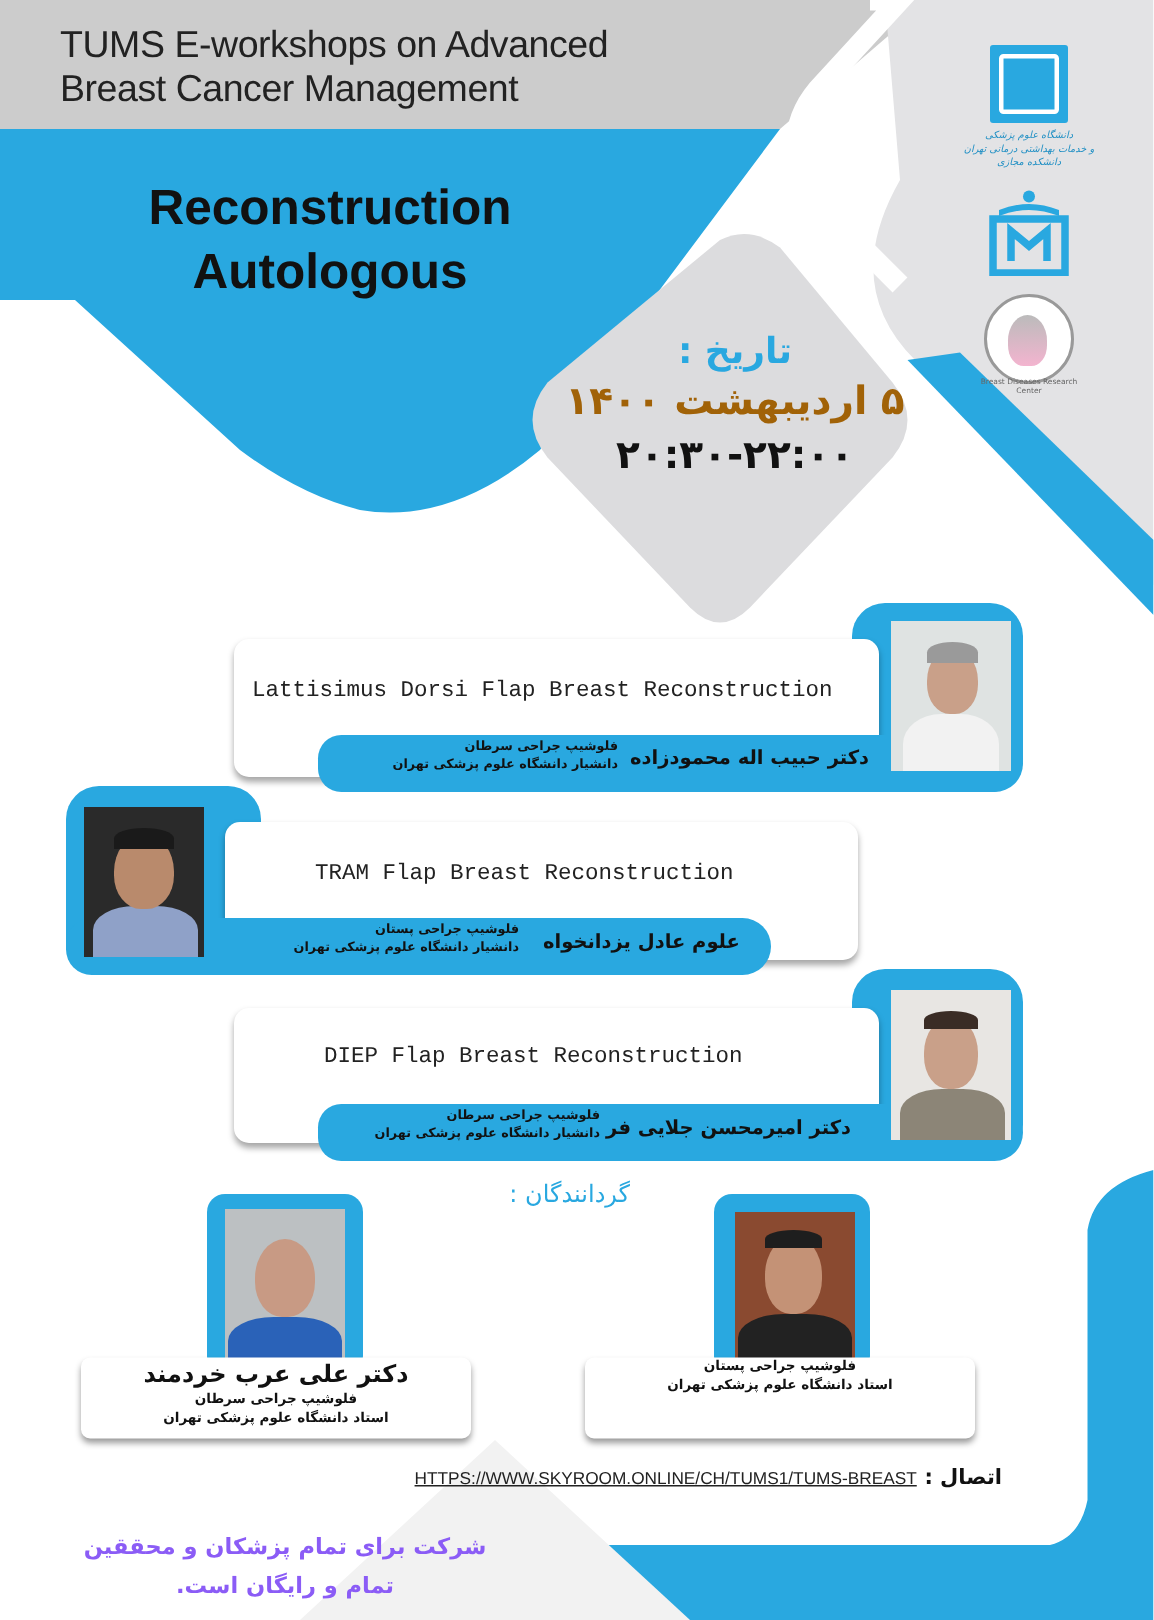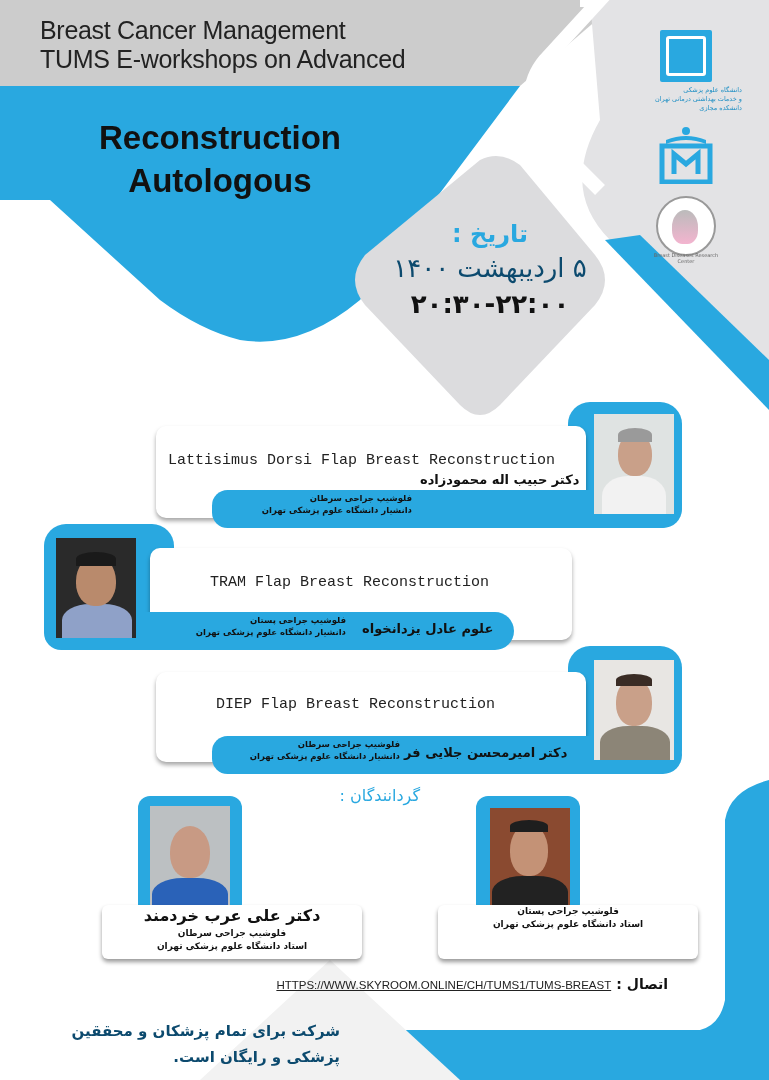--- a/index.html
+++ b/index.html
@@ -10,56 +10,56 @@
   
   .bg-svg { position: absolute; left: 0; top: 0; width: 769px; height: 1080px; }
 
   
   .header-title { left: 40px; top: 16px; font-family: "Liberation Sans", sans-serif; font-size: 25px; line-height: 29px; color: #222; letter-spacing: -0.3px; }
   .main-title { left: 40px; top: 116px; width: 360px; text-align: center; font-family: "Liberation Sans", sans-serif; font-weight: bold; font-size: 33px; line-height: 43px; color: #111; }
 
   
   .logo1 { left: 660px; top: 30px; width: 52px; height: 52px; background: #29a8e0; border-radius: 2px; }
   .logo1 .inner { position: absolute; left: 6px; top: 6px; width: 40px; height: 40px; border: 3px solid #fff; border-radius: 3px; }
-  .logo1-text { left: 630px; top: 86px; width: 112px; font-size: 6.5px; line-height: 9px; color: #1f8fc4; direction: rtl; }
+  .logo1-text { left: 630px; top: 86px; width: 112px; text-align: center; font-size: 6.5px; line-height: 9px; color: #1f8fc4; direction: rtl; font-style: italic; }
   .logo2 { left: 658px; top: 126px; width: 56px; height: 58px; }
   .logo3 { left: 656px; top: 196px; width: 60px; height: 60px; border-radius: 50%; border: 2px solid #999; background: #fff; }
   .logo3 .arc { position: absolute; left: 14px; top: 12px; width: 26px; height: 34px; border-radius: 50% 50% 40% 40%; background: linear-gradient(#bbb, #f3b4cf); }
   .logo3-text { left: 648px; top: 252px; width: 76px; text-align: center; font-size: 5px; color: #666; }
 
   
   .date-box { left: 360px; top: 218px; width: 260px; text-align: center; direction: rtl; }
   .date-label { font-size: 24px; font-weight: bold; color: #29a8e0; line-height: 32px; }
-  .date-value { font-size: 26px; font-weight: normal; color: #0c4a6e; line-height: 36px; }
+  .date-value { font-size: 26px; font-weight: bold; color: #a16207; line-height: 36px; }
   .time-label { font-size: 24px; font-weight: bold; color: #29a8e0; line-height: 34px; }
   .time-value { font-size: 26px; font-weight: bold; color: #111; line-height: 36px; direction: ltr; }
 
   
   .card-white { background: #fff; border-radius: 10px; box-shadow: 0 3px 4px rgba(0,0,0,0.35); }
   .card-blue { background: #29a8e0; border-radius: 22px; }
   .topic { font-family: Liberation Mono, monospace; font-size: 15px; color: #222; white-space: nowrap; }
   .speaker-name { font-size: 13px; font-weight: bold; color: #111; direction: rtl; white-space: nowrap; }
   .speaker-role { font-size: 8.5px; font-weight: bold; color: #111; direction: rtl; text-align: right; line-height: 12px; white-space: nowrap; }
   .photo { background: #cfd3d6; overflow: hidden; }
   .photo .head { position: absolute; border-radius: 50% 50% 45% 45%; background: #c9a089; }
   .photo .hair { position: absolute; border-radius: 50% 50% 0 0; }
   .photo .body { position: absolute; border-radius: 40% 40% 0 0; }
 
   .organizers-title { left: 300px; top: 786px; width: 120px; text-align: right; direction: rtl; font-size: 16px; font-weight: normal; color: #29a8e0; }
 
   .org-frame { background: #29a8e0; border-radius: 12px; }
-  .org-card { background: #fff; border-radius: 6px; box-shadow: 0 3px 4px rgba(0,0,0,0.4); text-align: center; direction: rtl; margin-left: 48px; }
+  .org-card { background: #fff; border-radius: 6px; box-shadow: 0 3px 4px rgba(0,0,0,0.4); text-align: center; direction: rtl; }
   .org-name { font-size: 16px; font-weight: bold; color: #111; line-height: 22px; }
   .org-role { font-size: 9px; font-weight: bold; color: #111; line-height: 13px; }
 
   .contact-line { direction: rtl; white-space: nowrap; }
   .contact-label { font-size: 14px; font-weight: bold; color: #111; }
   .contact-url { font-family: "Liberation Sans", sans-serif; font-size: 11.5px; color: #222; text-decoration: underline; }
   .phone-line { font-size: 13px; font-weight: bold; color: #111; direction: rtl; white-space: nowrap; }
-  .free-note { left: 40px; top: 1018px; width: 300px; text-align: right; direction: rtl; font-size: 15px; font-weight: bold; line-height: 26px; color: #0c4a6e; }
+  .free-note { left: 40px; top: 1018px; width: 300px; text-align: center; direction: rtl; font-size: 15px; font-weight: bold; line-height: 26px; color: #8b5cf6; }
 </style>
 </head>
 <body>
 
 <svg class="bg-svg" viewBox="0 0 769 1080">
 
   <polygon points="0,0 620,0 520,86 0,86" fill="#cccccc"></polygon>
 
   <path d="M590,0 L769,0 L769,390 L610,240 Q560,190 600,120 Z" fill="#e3e3e5"></path>
   <path d="M580,0 L600,0 L545,60 Q520,90 540,130 L600,190" fill="none" stroke="#ffffff" stroke-width="14"></path>
@@ -69,22 +69,22 @@
   <polygon points="605,240 640,235 769,360 769,410" fill="#29a8e0"></polygon>
 
   <path d="M480,160 Q500,150 520,165 L595,255 Q615,280 595,305 L500,405 Q480,425 460,405 L365,305 Q345,280 365,255 Z" fill="#dcdcde"></path>
 
   <path d="M769,780 L769,1080 L290,1080 Q300,1040 340,1030 L700,1030 Q720,1025 725,1000 L725,820 Q730,790 769,780 Z" fill="#29a8e0"></path>
 
   <polygon points="200,1080 330,960 460,1080" fill="#f2f2f2"></polygon>
 </svg>
 
 <div class="abs header-title">
+  <div>TUMS E-workshops on Advanced</div>
   <div>Breast Cancer Management</div>
-  <div>TUMS E-workshops on Advanced</div>
 </div>
 <div class="abs main-title">
   <div>Reconstruction</div>
   <div>Autologous</div>
 </div>
 
 <div class="abs logo1">
     <div class="inner"></div>
   </div>
 <div class="abs logo1-text">
@@ -106,21 +106,21 @@
 <div class="abs date-box">
   <div class="date-label">تاریخ :</div>
   <div class="date-value">۵ اردیبهشت ۱۴۰۰</div>
   <div class="time-value">۲۰:۳۰-۲۲:۰۰</div>
 </div>
 
 <div class="abs card-blue" style="left:568px; top:402px; width:114px; height:126px;"></div>
 <div class="abs card-white" style="left:156px; top:426px; width:430px; height:92px;"></div>
 <div class="abs card-blue" style="left:212px; top:490px; width:470px; height:38px; border-radius:18px 22px 22px 18px;"></div>
 <div class="abs topic" style="left:168px; top:452px;">Lattisimus Dorsi Flap Breast Reconstruction</div>
-<div class="abs speaker-name" style="left:420px; top:472px;">دکتر حبیب اله محمودزاده</div>
+<div class="abs speaker-name" style="left:420px; top:498px;">دکتر حبیب اله محمودزاده</div>
 <div class="abs speaker-role" style="left:216px; top:492px; width:196px;">
   <div>فلوشیپ جراحی سرطان</div>
   <div>دانشیار دانشگاه علوم پزشکی تهران</div>
 </div>
 <div class="abs photo" style="left:594px; top:414px; width:80px; height:100px; background:#dfe3e2;">
   <div class="body" style="left:8px; top:62px; width:64px; height:50px; background:#f2f2f2;"></div>
   <div class="head" style="left:24px; top:18px; width:34px; height:44px;"></div>
   <div class="hair" style="left:24px; top:14px; width:34px; height:14px; background:#9a9a9a;"></div>
 </div>
 
@@ -182,14 +182,14 @@
   <span class="contact-label">اتصال :</span>
   <span class="contact-url">HTTPS://WWW.SKYROOM.ONLINE/CH/TUMS1/TUMS-BREAST</span>
 </div>
 <div class="abs phone-line" style="right:101px; top:1056px;margin-top:40px;">
   <span>شماره تماس فنی:</span>
   <span>(۰۲۱) ۴۲۰۳۶۰۰۱</span>
 </div>
 
 <div class="abs free-note">
   <div>شرکت برای تمام پزشکان و محققین</div>
-  <div>پزشکی و رایگان است.</div>
+  <div>تمام و رایگان است.</div>
 </div>
 
 </body></html>

